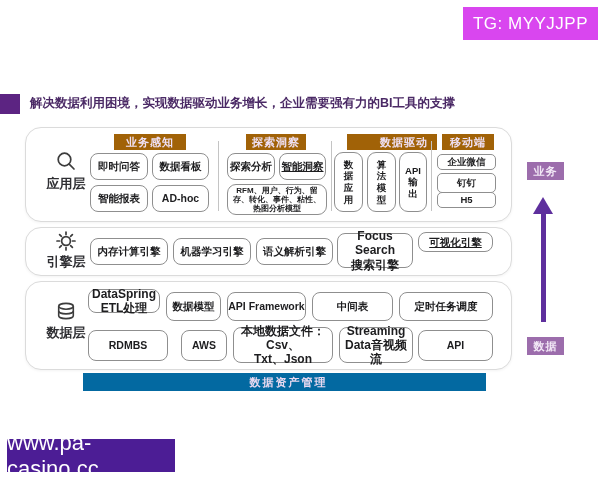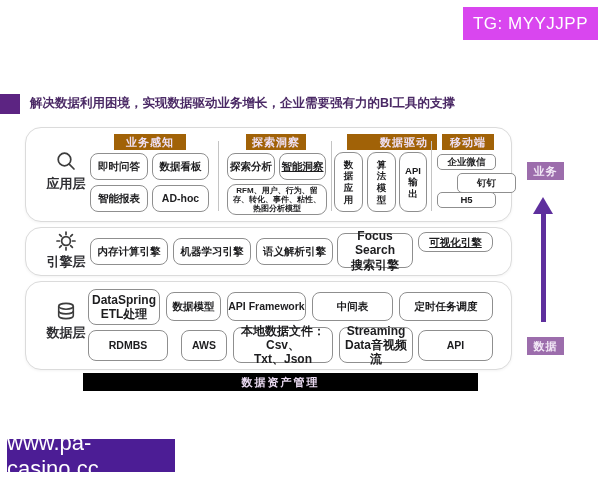--- a/index.html
+++ b/index.html
@@ -44,22 +44,22 @@
     display:flex;align-items:center;justify-content:center;text-align:center;
     font-weight:bold;color:#1d1d1f;font-size:10.5px;line-height:1.18;white-space:pre-line;
   }
   .box.tiny{font-size:8px;line-height:1.16;border-radius:9px;}
   .box.vtext{font-size:9.5px;line-height:1.22;border-radius:9px;}
   .box.mini{font-size:9.5px;border-radius:5px;}
   .box.two-line{font-size:12px;}
   .divider{width:1px;background:#c4c4c4;}
   
   .asset-bar{
-    left:83px;top:373px;width:395px;height:18px;background:#000000;color:#e9d9f0;
-    display:flex;align-items:center;justify-content:center;font-size:11px;font-weight:bold;letter-spacing:2px;
+    left:83px;top:373px;width:395px;height:18px;background:#0369a1;color:#e9d9f0;
+    display:flex;align-items:center;justify-content:center;font-size:11px;font-weight:bold;letter-spacing:2px;padding-left:8px;
   }
   
   .flow-badge{
     width:37px;height:18px;background:#9c6dac;color:#f2e8f6;display:flex;align-items:center;
     justify-content:center;font-size:11px;font-weight:bold;letter-spacing:1px;
   }
   .arrow-shaft{left:541px;top:212px;width:5px;height:110px;background:#5e2f9d;}
   .arrow-head{
     left:533px;top:197px;width:0;height:0;
     border-left:10px solid transparent;border-right:10px solid transparent;border-bottom:17px solid #5e2f9d;
@@ -112,21 +112,21 @@
 法
 模
 型</div>
 <div class="abs box vtext" style="left:399px;top:152px;width:28px;height:60px;">API
 输
 出</div>
 <div class="abs divider" style="left:431px;top:141px;height:70px;"></div>
 
 <div class="abs hdr" style="left:442px;top:134px;width:52px;">移动端</div>
 <div class="abs box mini" style="left:437px;top:154px;width:59px;height:16px;">企业微信</div>
-<div class="abs box mini" style="left:437px;top:173px;width:59px;height:20px;margin-left:20px;">钉钉</div>
+<div class="abs box mini" style="left:437px;top:173px;width:59px;height:20px;">钉钉</div>
 <div class="abs box mini" style="left:437px;top:192px;width:59px;height:16px;">H5</div>
 
 <div class="abs panel panel-engine"></div>
 
 <div class="abs licon" style="left:55px;top:230px;">
   <svg width="22" height="22" viewBox="0 0 22 22" fill="none" stroke="#3c3c3c" stroke-width="1.7" stroke-linecap="round">
     <circle cx="11" cy="11" r="4.4"></circle>
     <line x1="17.5" y1="11" x2="20" y2="11"></line>
     <line x1="15.6" y1="15.6" x2="17.4" y2="17.4"></line>
     <line x1="11" y1="17.5" x2="11" y2="20"></line>
@@ -150,21 +150,21 @@
 
 <div class="abs licon" style="left:55px;top:301px;">
   <svg width="22" height="22" viewBox="0 0 22 22" fill="none" stroke="#3c3c3c" stroke-width="1.6">
     <ellipse cx="11" cy="5.3" rx="7.3" ry="2.9"></ellipse>
     <path d="M3.7 5.3 v9.4 c0 1.6 3.27 2.9 7.3 2.9 s7.3 -1.3 7.3 -2.9 v-9.4"></path>
     <path d="M3.7 10 c0 1.6 3.27 2.9 7.3 2.9 s7.3 -1.3 7.3 -2.9"></path>
   </svg>
 </div>
 <div class="abs layer-label" style="left:36px;top:324px;">数据层</div>
 
-<div class="abs box two-line" style="left:88px;top:289px;width:72px;height:36px;">DataSpring
+<div class="abs box two-line" style="left:88px;top:289px;width:72px;height:24px;">DataSpring
 ETL处理</div>
 <div class="abs box" style="left:166px;top:292px;width:55px;height:29px;">数据模型</div>
 <div class="abs box" style="left:227px;top:292px;width:79px;height:29px;">API Framework</div>
 <div class="abs box" style="left:312px;top:292px;width:81px;height:29px;">中间表</div>
 <div class="abs box" style="left:399px;top:292px;width:94px;height:29px;">定时任务调度</div>
 
 <div class="abs box" style="left:88px;top:330px;width:80px;height:31px;">RDMBS</div>
 <div class="abs box" style="left:181px;top:330px;width:46px;height:31px;">AWS</div>
 <div class="abs box two-line" style="left:233px;top:327px;width:100px;height:36px;">本地数据文件：Csv、
 Txt、Json</div>

